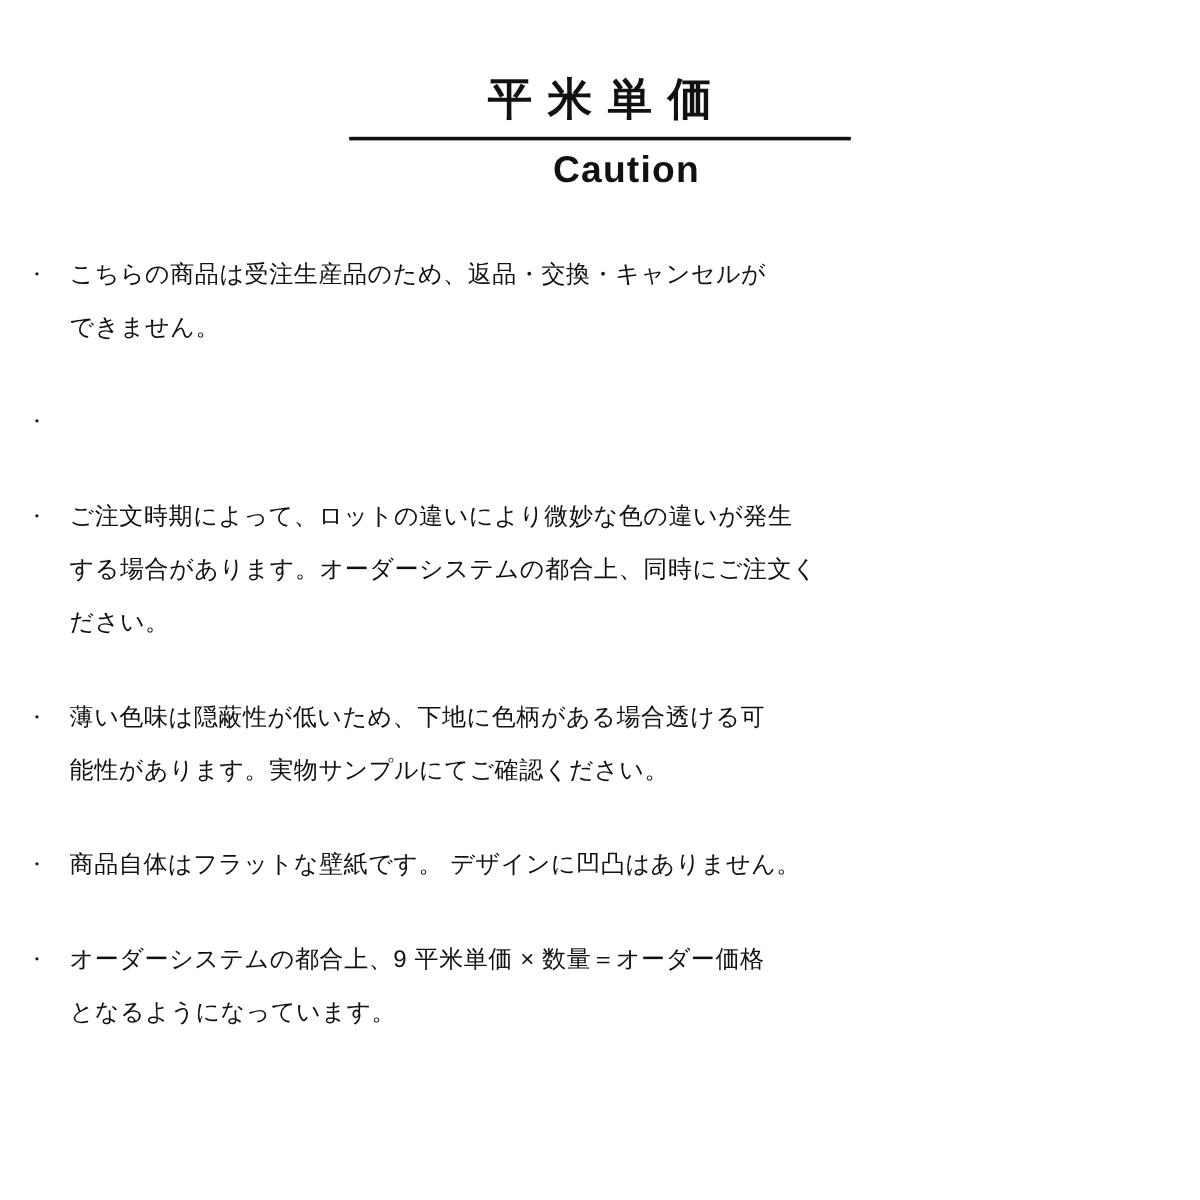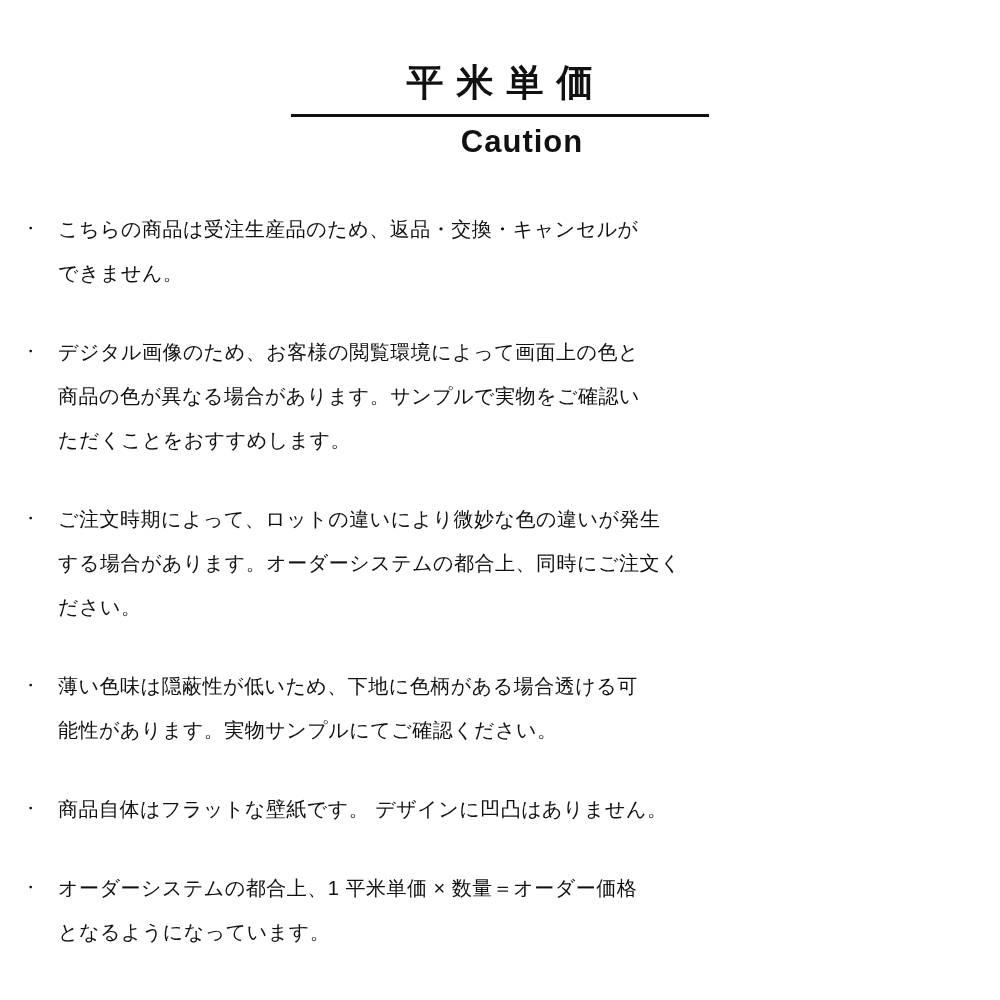--- a/index.html
+++ b/index.html
@@ -82,23 +82,20 @@
   <div class="caution-list">
 
     <div class="item">
       <span class="bullet">・</span>
       <p class="item-text">こちらの商品は受注生産品のため、返品・交換・キャンセルが
 できません。</p>
     </div>
 
     <div class="item">
       <span class="bullet">・</span>
-      <p class="item-text">デジタル画像のため、お客様の閲覧環境によって画面上の色と
-商品の色が異なる場合があります。サンプルで実物をご確認い
-ただくことをおすすめします。</p>
     </div>
 
     <div class="item">
       <span class="bullet">・</span>
       <p class="item-text">ご注文時期によって、ロットの違いにより微妙な色の違いが発生
 する場合があります。オーダーシステムの都合上、同時にご注文く
 ださい。</p>
     </div>
 
     <div class="item">
@@ -107,19 +104,19 @@
 能性があります。実物サンプルにてご確認ください。</p>
     </div>
 
     <div class="item">
       <span class="bullet">・</span>
       <p class="item-text">商品自体はフラットな壁紙です。 デザインに凹凸はありません。</p>
     </div>
 
     <div class="item">
       <span class="bullet">・</span>
-      <p class="item-text">オーダーシステムの都合上、1 平米単価 × 数量＝オーダー価格
+      <p class="item-text">オーダーシステムの都合上、9 平米単価 × 数量＝オーダー価格
 となるようになっています。</p>
     </div>
 
   </div>
 
 </div>
 
 </body></html>

